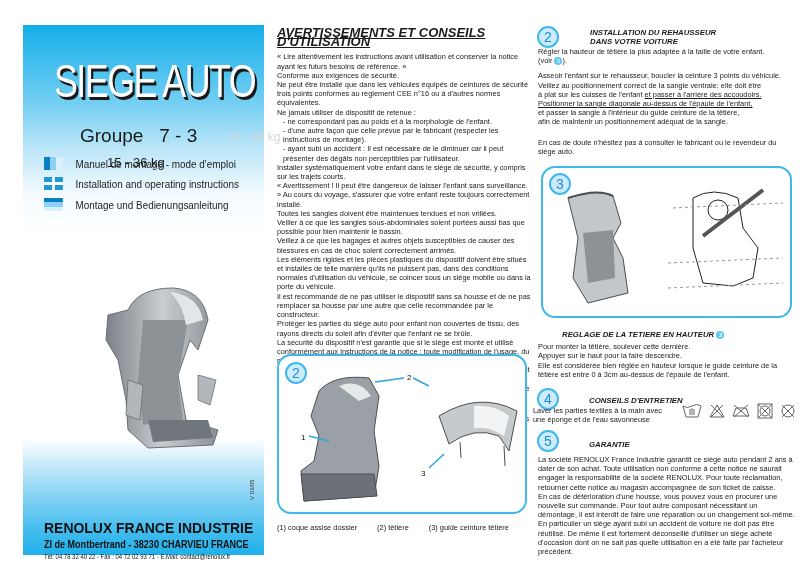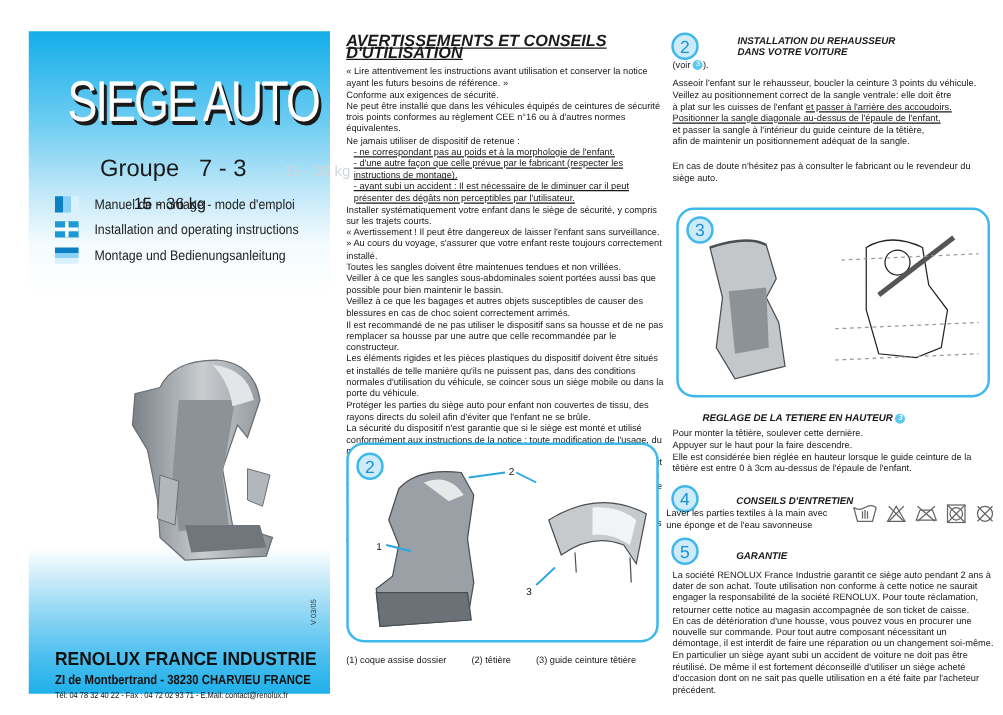--- a/index.html
+++ b/index.html
@@ -25,21 +25,21 @@
   .version { position:absolute; left:249px; top:500px; font-size:6px; color:#333; transform:rotate(-90deg); transform-origin:left top; white-space:nowrap; }
 
   .col { position:absolute; font-size:7.4px; line-height:9.2px; color:#1a1a1a; }
   .col p { margin:0; }
   .h-u { font-weight:bold; font-style:italic; text-decoration:underline; font-size:13px; }
   .h-i { font-weight:bold; font-style:italic; font-size:7.8px;padding-left:24px; }
   .col2 { left:277px; top:28px; width:256px; }
   .mt3 { margin-top:3px !important; }
   .mt6 { margin-top:6px !important; }
   .mt10 { margin-top:11px !important; }
-  .indent { padding-left:6px;text-decoration:underline; }
+  .indent { padding-left:6px; }
   .u { text-decoration:underline; }
 
   .fig { position:absolute; border:2px solid #3fb8ec; border-radius:14px; background:#fff; }
   .num { position:absolute; width:18px; height:18px; border-radius:50%; background:#cdebfa; border:2px solid #3fb8ec; color:#1c8fd0; font-size:14px; line-height:18px; text-align:center; }
   .numsm { display:inline-block; width:8px; height:8px; border-radius:50%; background:#5ec6f2; color:#fff; font-size:6px; line-height:8px; text-align:center; vertical-align:middle; }
   .legend { display:flex; gap:20px; margin-top:3px; font-size:7.4px; }
   .care { position:absolute; left:682px; top:403px; display:flex; gap:7px; }
 </style>
 </head>
 <body>
@@ -92,22 +92,22 @@
   <p>Ne peut être installé que dans les véhicules équipés de ceintures de sécurité trois points conformes au règlement CEE n°16 ou à d'autres normes équivalentes.</p>
   <p>Ne jamais utiliser de dispositif de retenue :</p>
   <p class="indent">- ne correspondant pas au poids et à la morphologie de l'enfant.</p>
   <p class="indent">- d'une autre façon que celle prévue par le fabricant (respecter les instructions de montage).</p>
   <p class="indent">- ayant subi un accident : Il est nécessaire de le diminuer car il peut présenter des dégâts non perceptibles par l'utilisateur.</p>
   <p>Installer systématiquement votre enfant dans le siège de sécurité, y compris sur les trajets courts.</p>
   <p>« Avertissement ! Il peut être dangereux de laisser l'enfant sans surveillance. » Au cours du voyage, s'assurer que votre enfant reste toujours correctement installé.</p>
   <p>Toutes les sangles doivent être maintenues tendues et non vrillées.</p>
   <p>Veiller à ce que les sangles sous-abdominales soient portées aussi bas que possible pour bien maintenir le bassin.</p>
   <p>Veillez à ce que les bagages et autres objets susceptibles de causer des blessures en cas de choc soient correctement arrimés.</p>
+  <p>Les éléments rigides et les pièces plastiques du dispositif doivent être situés et installés de telle manière qu'ils ne puissent pas, dans des conditions normales d'utilisation du véhicule, se coincer sous un siège mobile ou dans la porte du véhicule.</p>
   <p>Il est recommandé de ne pas utiliser le dispositif sans sa housse et de ne pas remplacer sa housse par une autre que celle recommandée par le constructeur.</p>
-  <p>Les éléments rigides et les pièces plastiques du dispositif doivent être situés et installés de telle manière qu'ils ne puissent pas, dans des conditions normales d'utilisation du véhicule, se coincer sous un siège mobile ou dans la porte du véhicule.</p>
   <p>Protéger les parties du siège auto pour enfant non couvertes de tissu, des rayons directs du soleil afin d'éviter que l'enfant ne se brûle.</p>
   <p>La sécurité du dispositif n'est garantie que si le siège est monté et utilisé conformément aux instructions de la notice : toute modification de l'usage, du montage ou de la composition peut diminuer la  sécurité du dispositif.</p>
   <p>Ce siège rehausseur est utilisable de 15 à 36 kg dans tous les véhicules dont les ceintures 3 points répondent aux exigences des normes européennes en vigueur. Il doit toujours être fixé face à la route uniquement aux places arrière munies d'une ceinture 3 points.</p>
   <p class="h-i mt3">Possibilités d'utilisation de votre Siège Auto :</p>
   <p>Groupes 2 - 3 (15-36kg) : Rehausseur dossier sans harnais. A partir de 3 ans jusqu'à 10 ans.</p>
 </div>
 
 <div class="fig" style="left:277px; top:354px; width:246px; height:156px;">
   <div class="num" style="left:6px; top:6px;">2</div>
   <svg style="position:absolute; left:0; top:0;" width="246" height="156" viewBox="0 0 246 156">
@@ -135,20 +135,21 @@
     <span>(3) guide ceinture têtière</span>
   </div>
 </div>
 
 <div class="num" style="left:537px; top:26px;">2</div>
 <div class="col" style="left:566px; top:28px; width:220px;">
   <p class="h-i">INSTALLATION DU REHAUSSEUR</p>
   <p class="h-i">DANS VOTRE VOITURE</p>
 </div>
 <div class="col" style="left:538px; top:47px; width:258px;">
+  <p>Régler la hauteur de têtière la plus adaptée à la taille de votre enfant.</p>
   <p><span>(voir </span><span class="numsm">3</span><span>).</span></p>
   <p class="mt6">Asseoir l'enfant sur le rehausseur, boucler la ceinture 3 points du véhicule.</p>
   <p>Veillez au positionnement correct de la sangle ventrale: elle doit être</p>
   <p><span>à plat sur les cuisses de l'enfant </span><span class="u">et passer à l'arrière des accoudoirs.</span></p>
   <p class="u">Positionner la sangle diagonale au-dessus de l'épaule de l'enfant,</p>
   <p>et passer la sangle à l'intérieur du guide ceinture de la têtière,</p>
   <p>afin de maintenir un positionnement adéquat de la sangle.</p>
   <p class="mt10">En cas de doute n'hésitez pas à consulter le fabricant ou le revendeur du siège auto.</p>
 </div>
 

